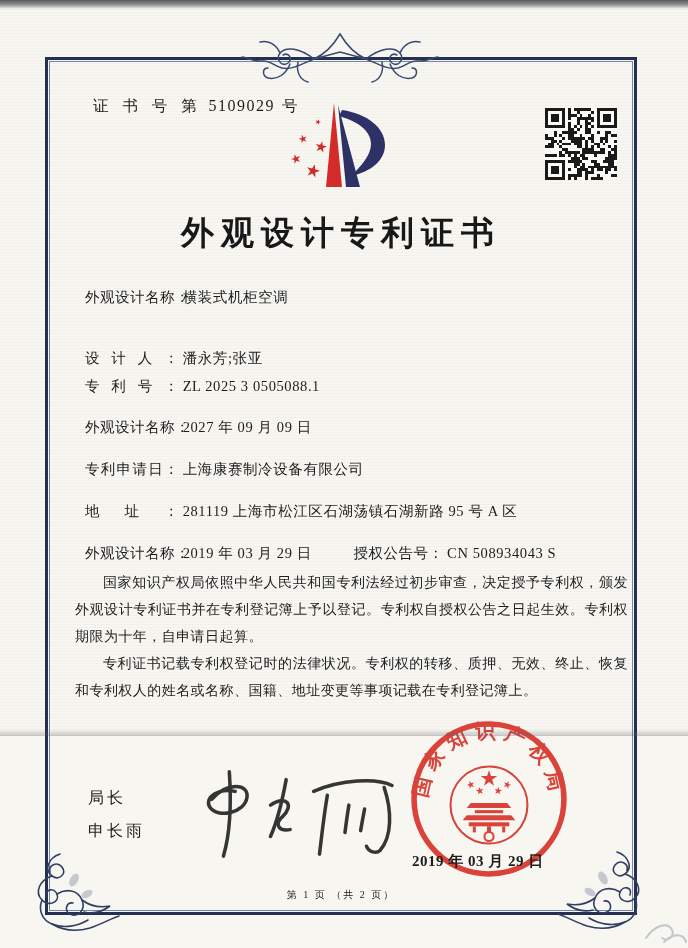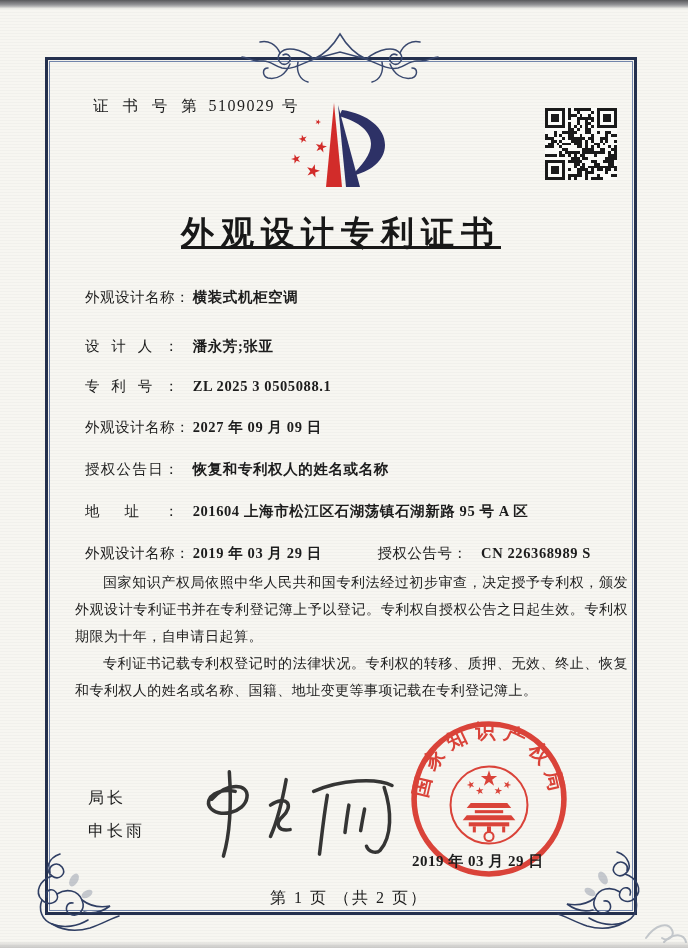--- a/index.html
+++ b/index.html
@@ -2,21 +2,21 @@
 <html><head>
 <meta charset="utf-8">
 <style>
   html,body{margin:0;padding:0;}
   body{
     width:688px;height:948px;overflow:hidden;
     font-family:"Liberation Serif","DejaVu Serif",serif;
     background:#f7f6f1;
   }
   .paper{
-    position:relative;width:688px;height:948px;
+    position:relative;width:688px;height:736px;
     background:
       repeating-linear-gradient(180deg, rgba(110,115,125,.045) 0 1px, rgba(0,0,0,0) 1px 3px),
       #f7f6f1;
     color:#1d1d1d;
   }
   .scan-edge-top{position:absolute;top:0;left:0;right:0;height:9px;
     background:linear-gradient(180deg,#3d3d42 0%,#86868b 55%,rgba(160,160,165,0) 100%);opacity:.85;}
   .scan-edge-bottom{position:absolute;bottom:0;left:0;right:0;height:7px;
     background:linear-gradient(0deg,rgba(90,90,96,.30),rgba(0,0,0,0));}
   .frame{position:absolute;left:45px;top:57px;width:586px;height:852px;
@@ -25,42 +25,42 @@
   .abs{position:absolute;}
 
   .cert-no{left:93px;top:96px;font-size:15.5px;letter-spacing:1px;white-space:nowrap;}
   .cert-no .lbl{letter-spacing:5px;}
   .cert-no .num{font-size:16px;letter-spacing:1.5px;padding:0 2px;}
 
   .logo{left:282px;top:97px;width:122px;height:96px;}
   .qr{left:545px;top:108px;width:72px;height:72px;background:#fbfbf8;}
 
   .title{left:45px;top:211px;width:592px;text-align:center;
-    font-size:33px;font-weight:bold;letter-spacing:7px;color:#181818;text-decoration:underline;}
+    font-size:33px;font-weight:bold;letter-spacing:7px;color:#181818;}
 
   .fields{left:85px;top:281px;width:545px;font-size:14.5px;}
   .frow{position:absolute;left:0;white-space:nowrap;}
   .frow .lab{display:inline-block;width:94px;text-align:justify;text-align-last:justify;letter-spacing:.5px;}
-  .frow .val{margin-left:10px;letter-spacing:.6px;font-weight:bold;}
-  .frow .lab2{margin-left:52px;letter-spacing:.5px;}
-  .r0{top:7px;}.r1{top:56px;}.r2{top:96px;}.r3{top:137px;}.r4{top:179px;}.r5{top:221px;}.r6{top:263px;}
+  .frow .val{letter-spacing:.6px;}
+  .frow .lab2{margin-left:38px;letter-spacing:.5px;}
+  .r0{top:7px;}.r1{top:68px;}.r2{top:96px;}.r3{top:137px;}.r4{top:179px;}.r5{top:221px;}.r6{top:263px;}
 
   .paras{left:75px;top:569px;width:553px;font-size:14px;line-height:27px;
     text-align:justify;letter-spacing:.45px;}
   .paras p{margin:0;text-indent:2em;}
 
   .director{left:88px;top:788px;font-size:16px;letter-spacing:3px;}
   .director div{margin-bottom:12px;}
 
   .signature{left:182px;top:762px;width:225px;height:98px;}
 
   .seal{left:408px;top:718px;width:162px;height:162px;opacity:.93;}
   .seal-date{left:412px;top:852px;font-size:15px;font-weight:bold;letter-spacing:.5px;z-index:5;}
 
-  .footer{left:45px;top:888px;width:592px;text-align:center;font-size:16px;letter-spacing:2px;padding-left:8px;}
+  .footer{left:45px;top:888px;width:592px;text-align:center;font-size:10px;letter-spacing:2px;}
 
   .orn-top{left:240px;top:24px;width:200px;height:72px;}
   .orn-bl{left:26px;top:850px;width:95px;height:95px;}
   .orn-br{left:556px;top:848px;width:95px;height:97px;}
   .scribble{left:642px;top:912px;width:46px;height:34px;}
 </style>
 </head>
 <body>
 
 <svg width="0" height="0" style="position:absolute" aria-hidden="true">
@@ -113,32 +113,32 @@
     </div>
     <div class="frow r2">
       <span class="lab">专利号：</span>
       <span class="val">ZL 2025 3 0505088.1</span>
     </div>
     <div class="frow r3">
       <span class="lab">外观设计名称：</span>
       <span class="val">2027 年 09 月 09 日</span>
     </div>
     <div class="frow r4">
-      <span class="lab">授权公告日：</span>
-      <span class="val">恢复和专利权人的姓名或名称</span>
+      <span class="lab">专利申请日：</span>
+      <span class="val">上海康赛制冷设备有限公司</span>
     </div>
     <div class="frow r5">
       <span class="lab">地址：</span>
-      <span class="val">201604 上海市松江区石湖荡镇石湖新路 95 号 A 区</span>
+      <span class="val">281119 上海市松江区石湖荡镇石湖新路 95 号 A 区</span>
     </div>
     <div class="frow r6">
       <span class="lab">外观设计名称：</span>
       <span class="val">2019 年 03 月 29 日</span>
       <span class="lab2">授权公告号：</span>
-      <span class="val">CN 226368989 S</span>
+      <span class="val">CN 508934043 S</span>
     </div>
   </div>
 
   <div class="abs director">
     <div>局长</div>
     <div>申长雨</div>
   </div>
 
   <div class="abs paras">
     <p>国家知识产权局依照中华人民共和国专利法经过初步审查，决定授予专利权，颁发外观设计专利证书并在专利登记簿上予以登记。专利权自授权公告之日起生效。专利权期限为十年，自申请日起算。</p>

